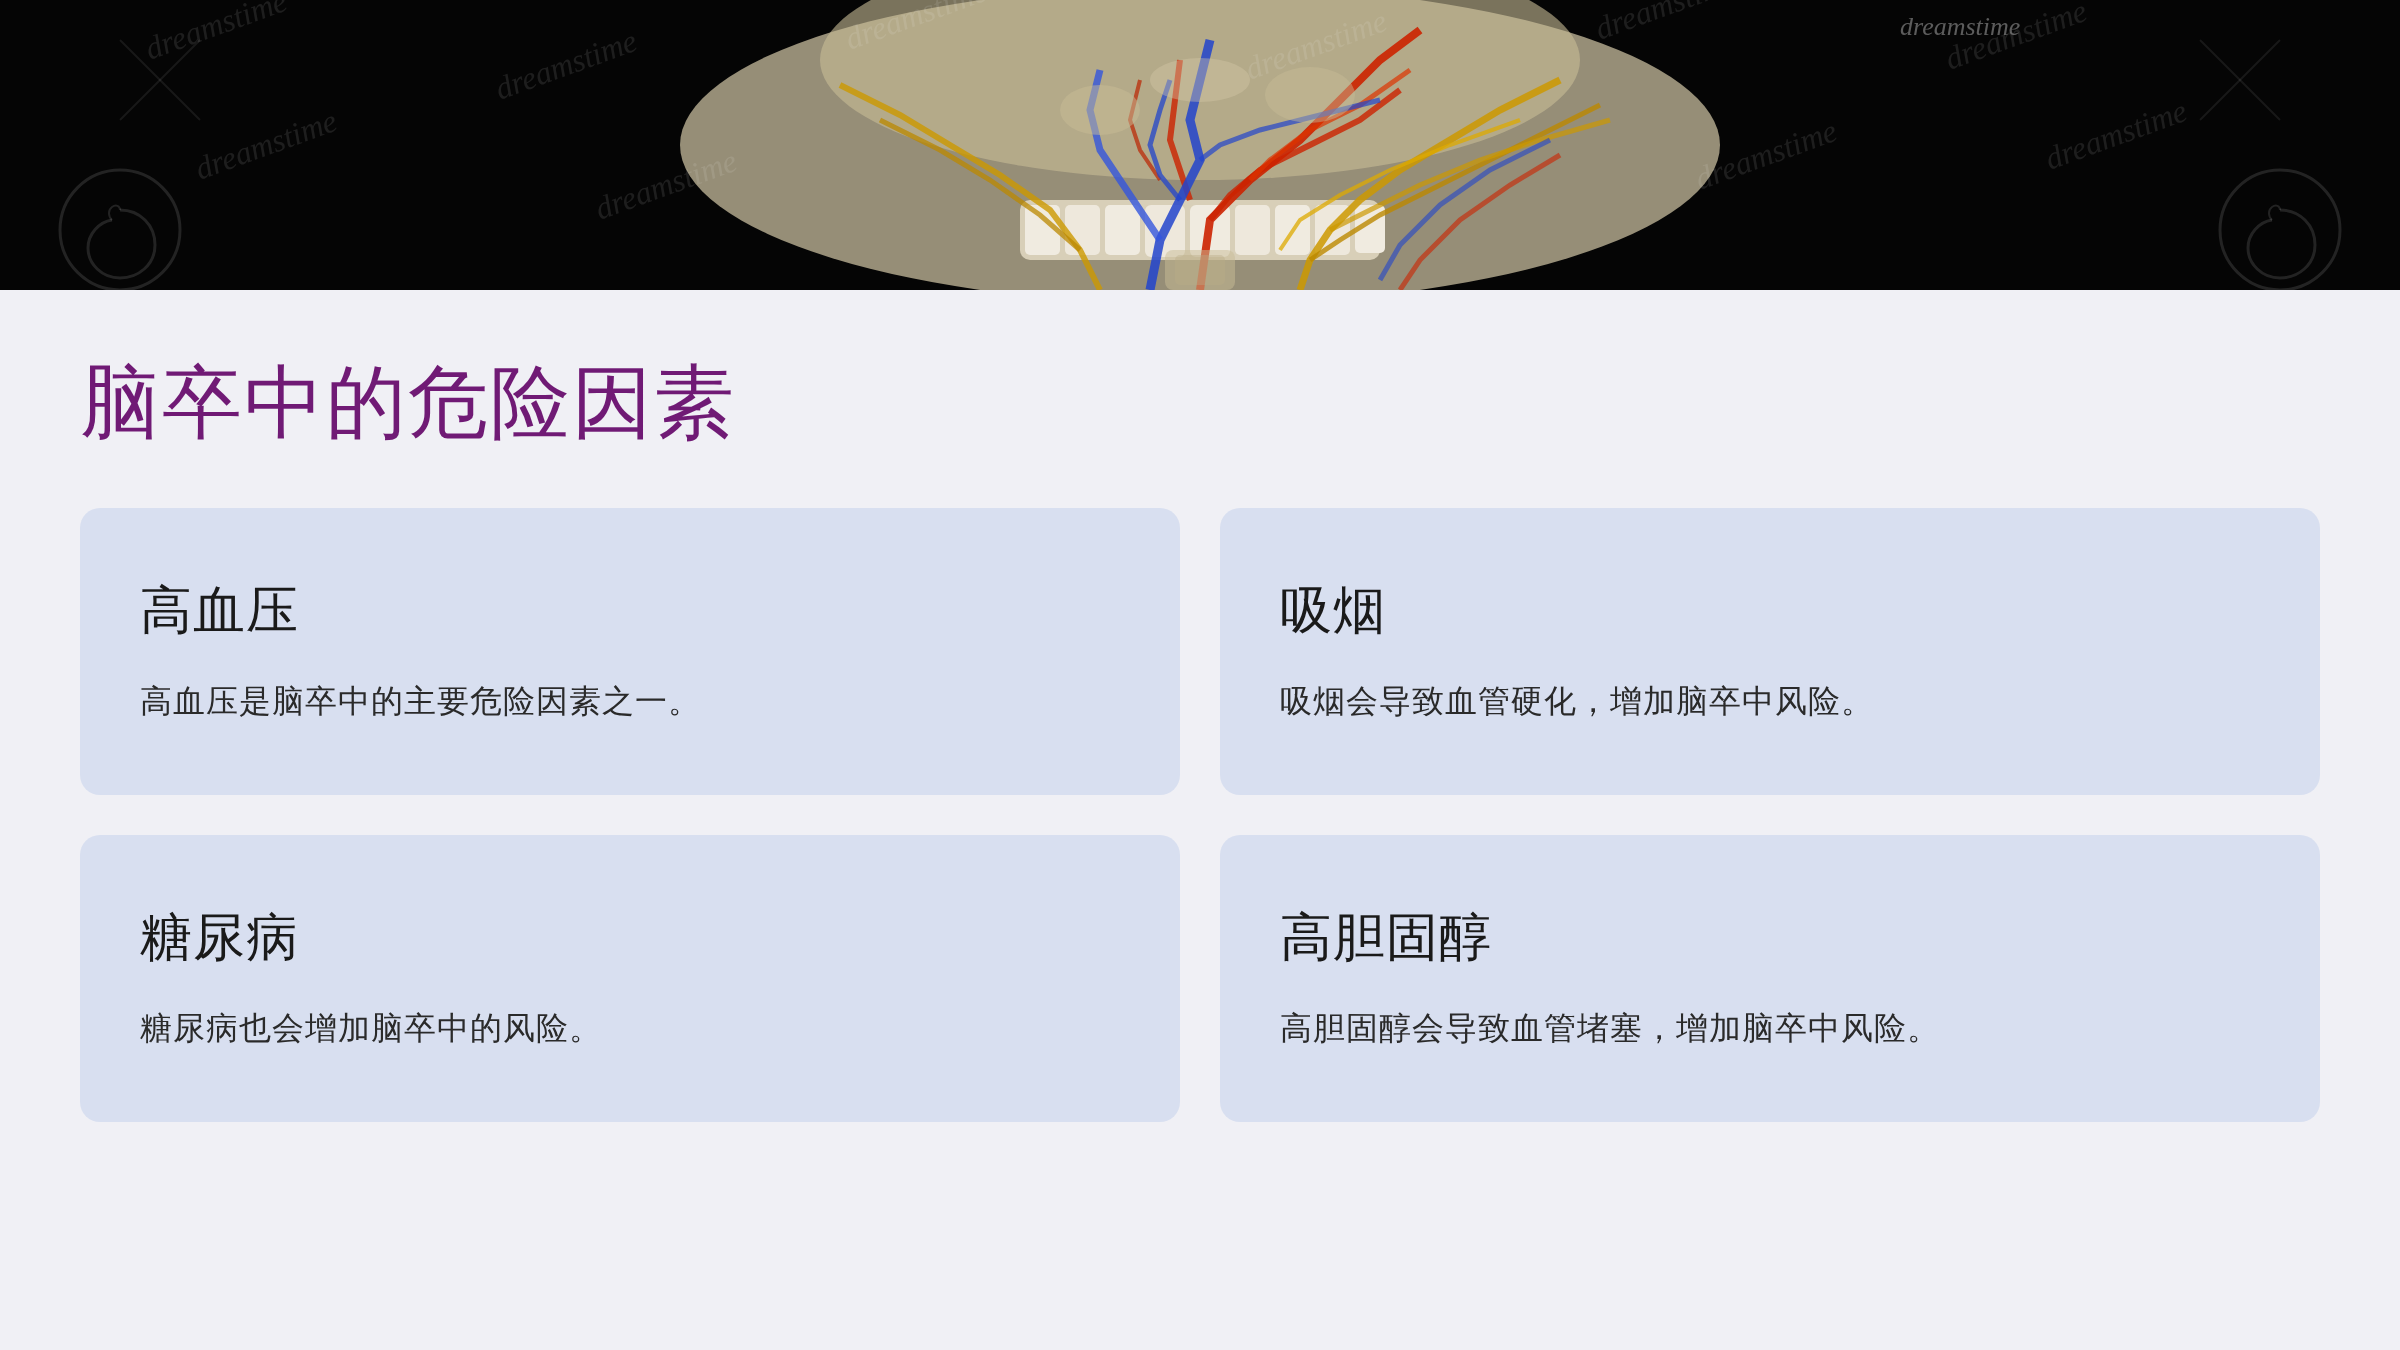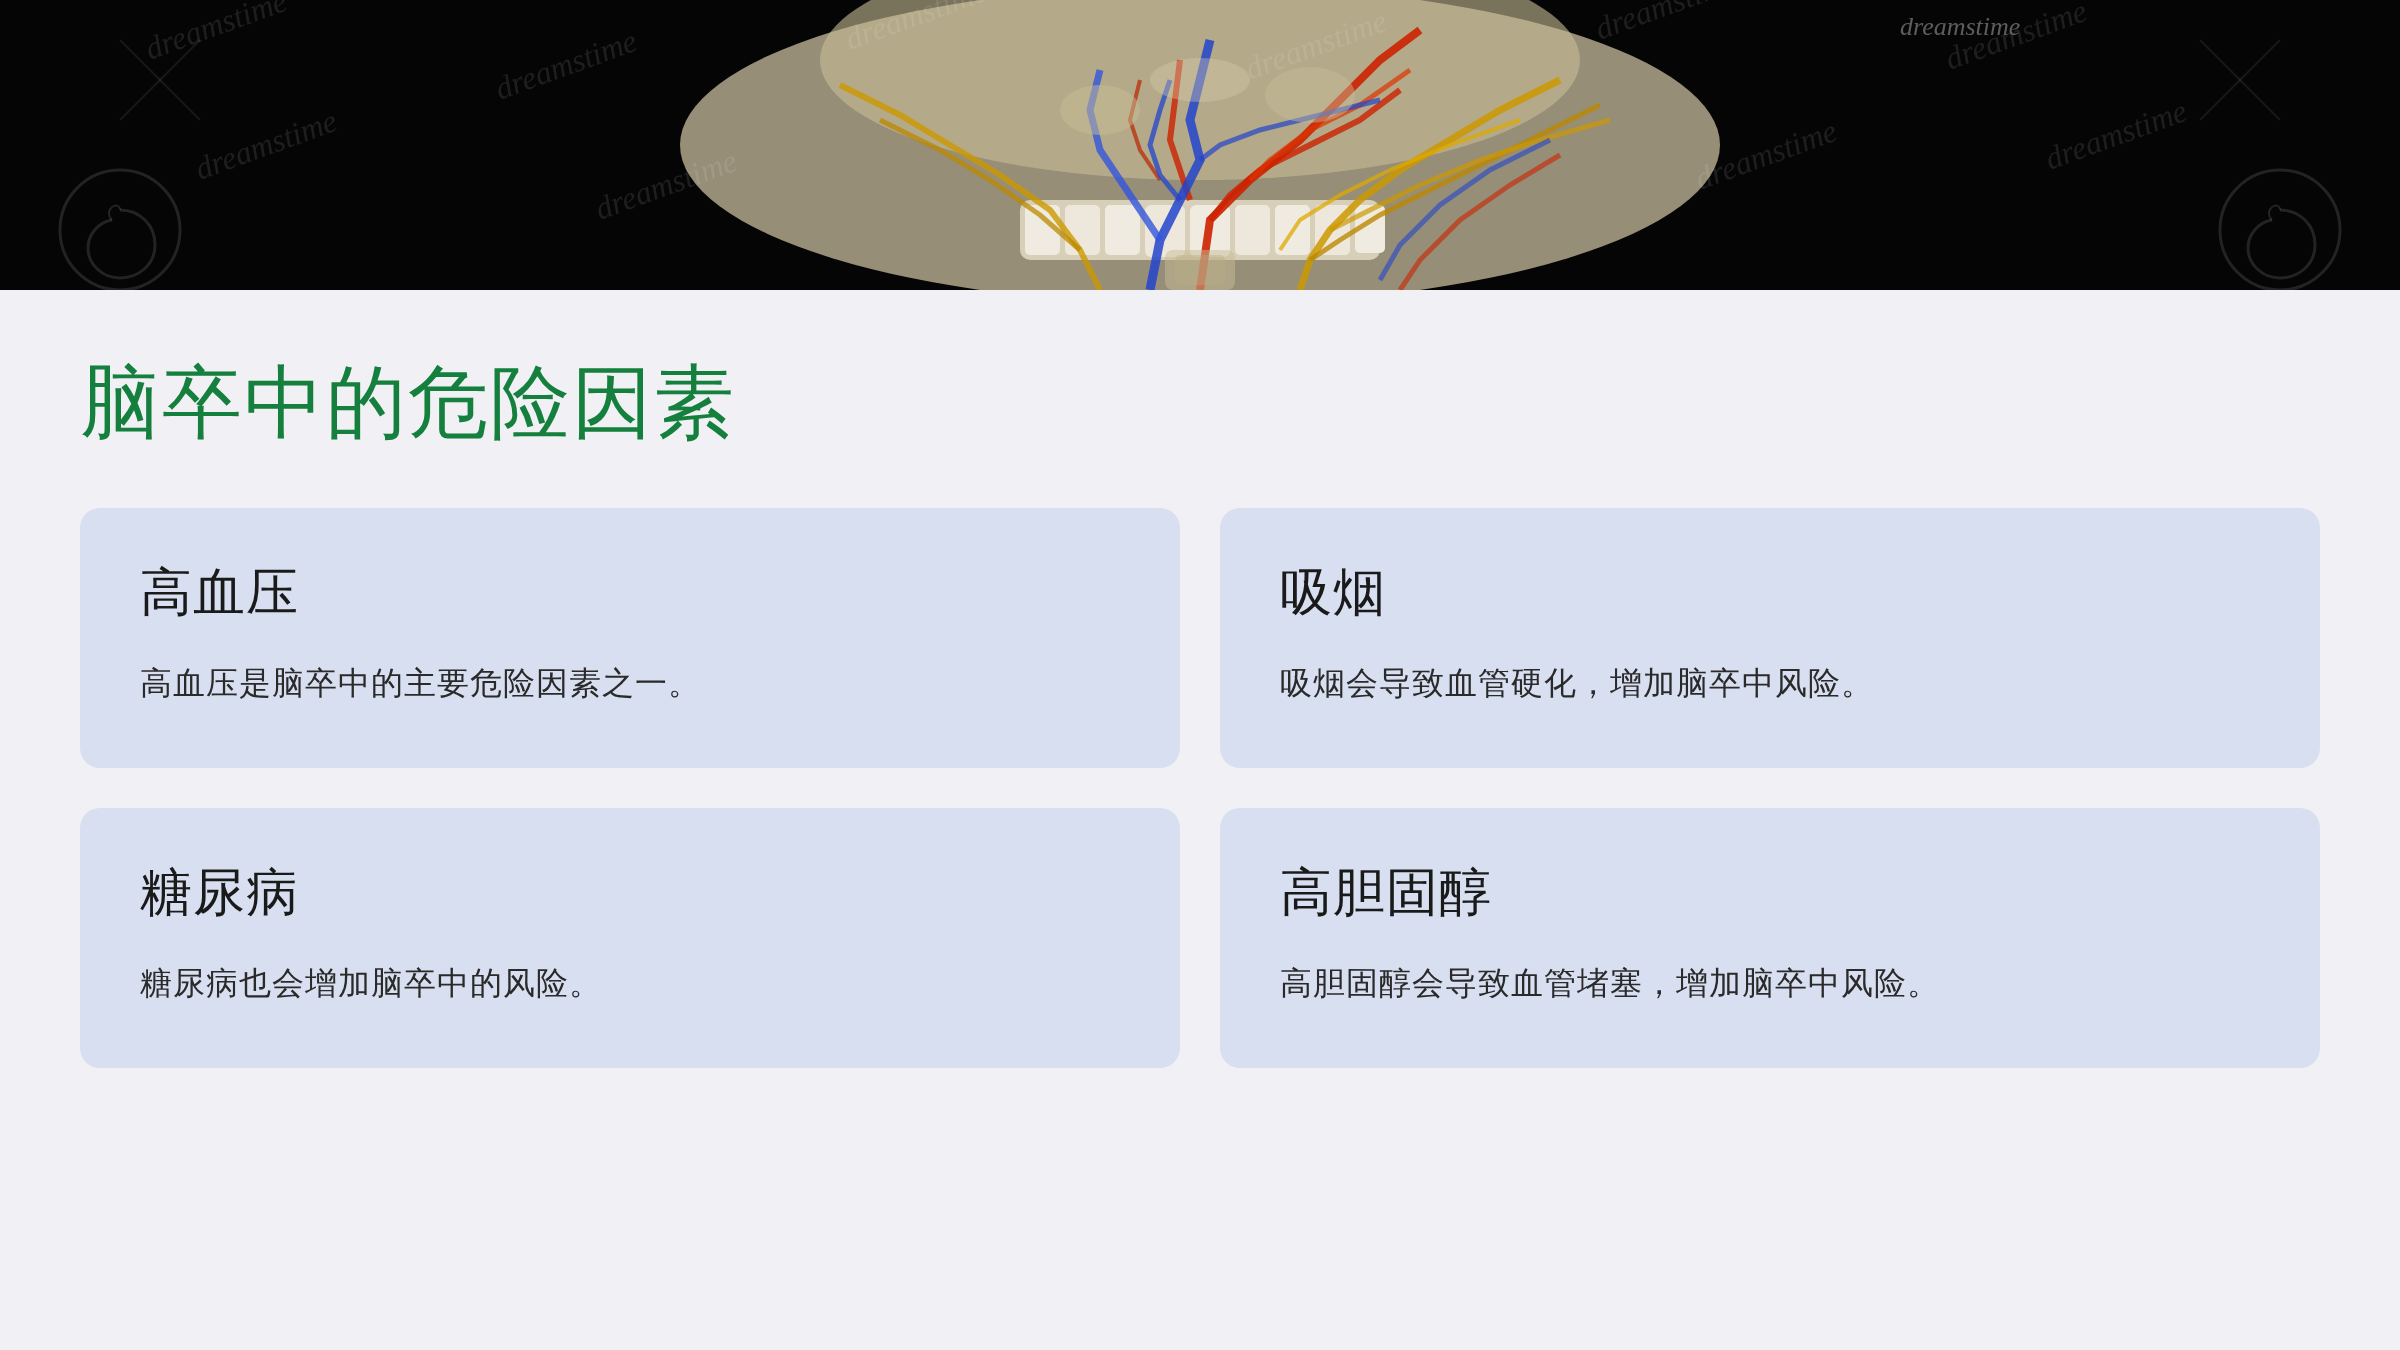--- a/index.html
+++ b/index.html
@@ -45,36 +45,36 @@
     
     .main-content {
       background: #f0f0f5;
       padding: 60px 80px 80px 80px;
       min-height: 1060px;
     }
 
     .page-title {
       font-size: 80px;
       font-weight: 400;
-      color: #15803d;
+      color: #701a75;
       margin-bottom: 50px;
       letter-spacing: 2px;
     }
 
     .cards-grid {
       display: grid;
       grid-template-columns: 1fr 1fr;
       gap: 40px;
       max-width: 2240px;
     }
 
     .risk-card {
       background: #d8dff0;
       border-radius: 20px;
-      padding: 50px 60px;
+      padding: 68px 60px;
       min-height: 260px;
     }
 
     .card-title {
       font-size: 52px;
       font-weight: 500;
       color: #1a1a1a;
       margin-bottom: 30px;
       letter-spacing: 1px;
     }

